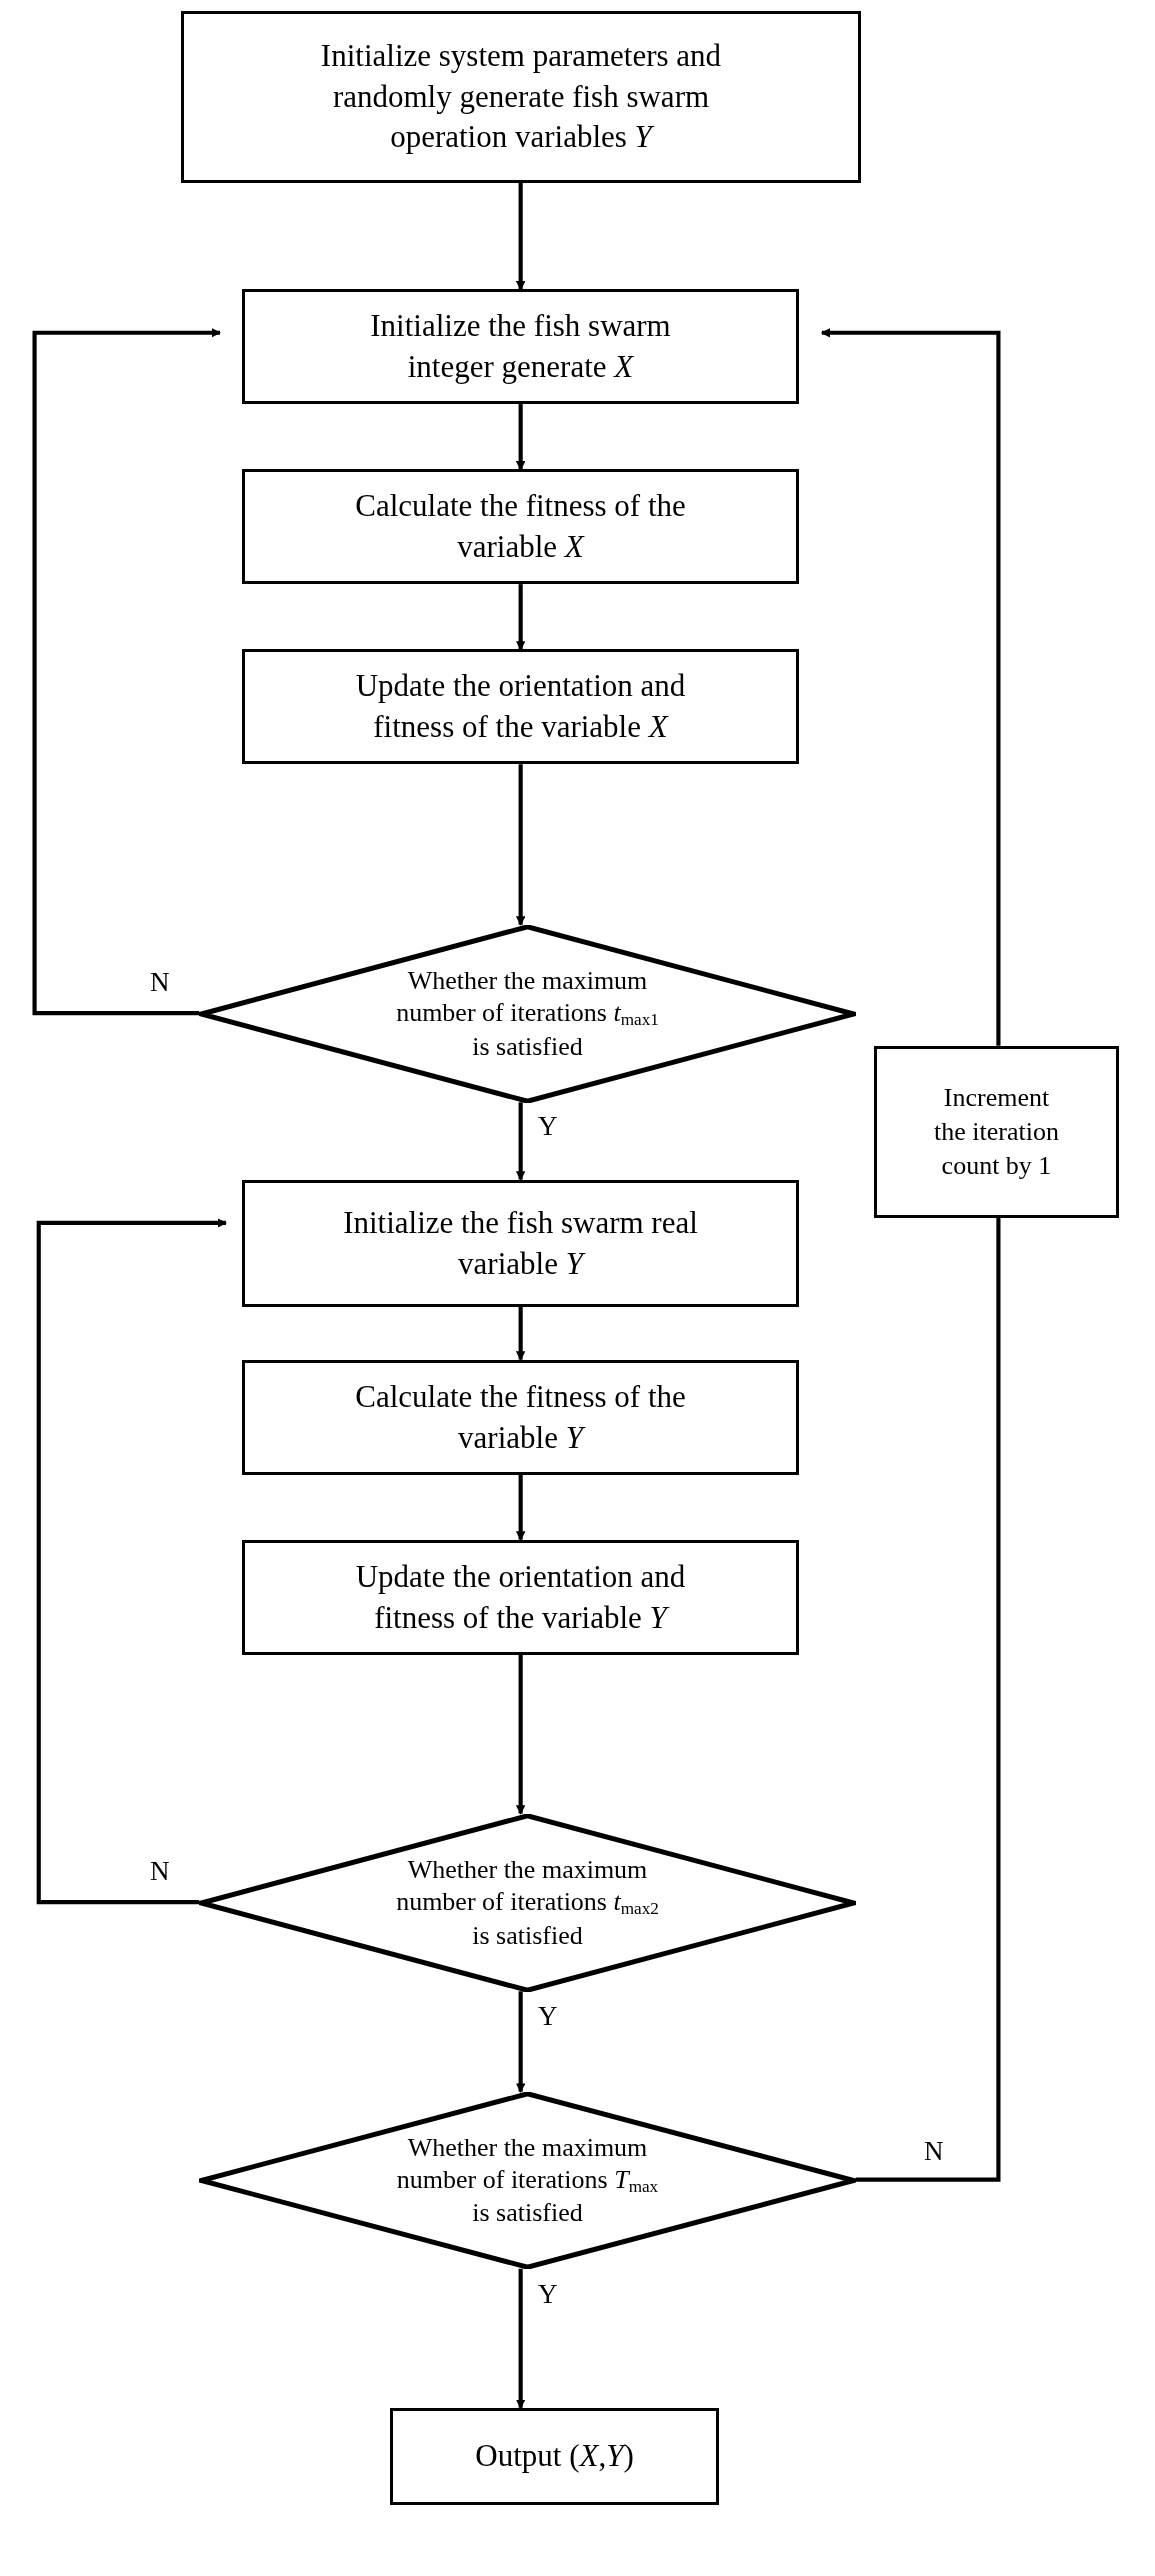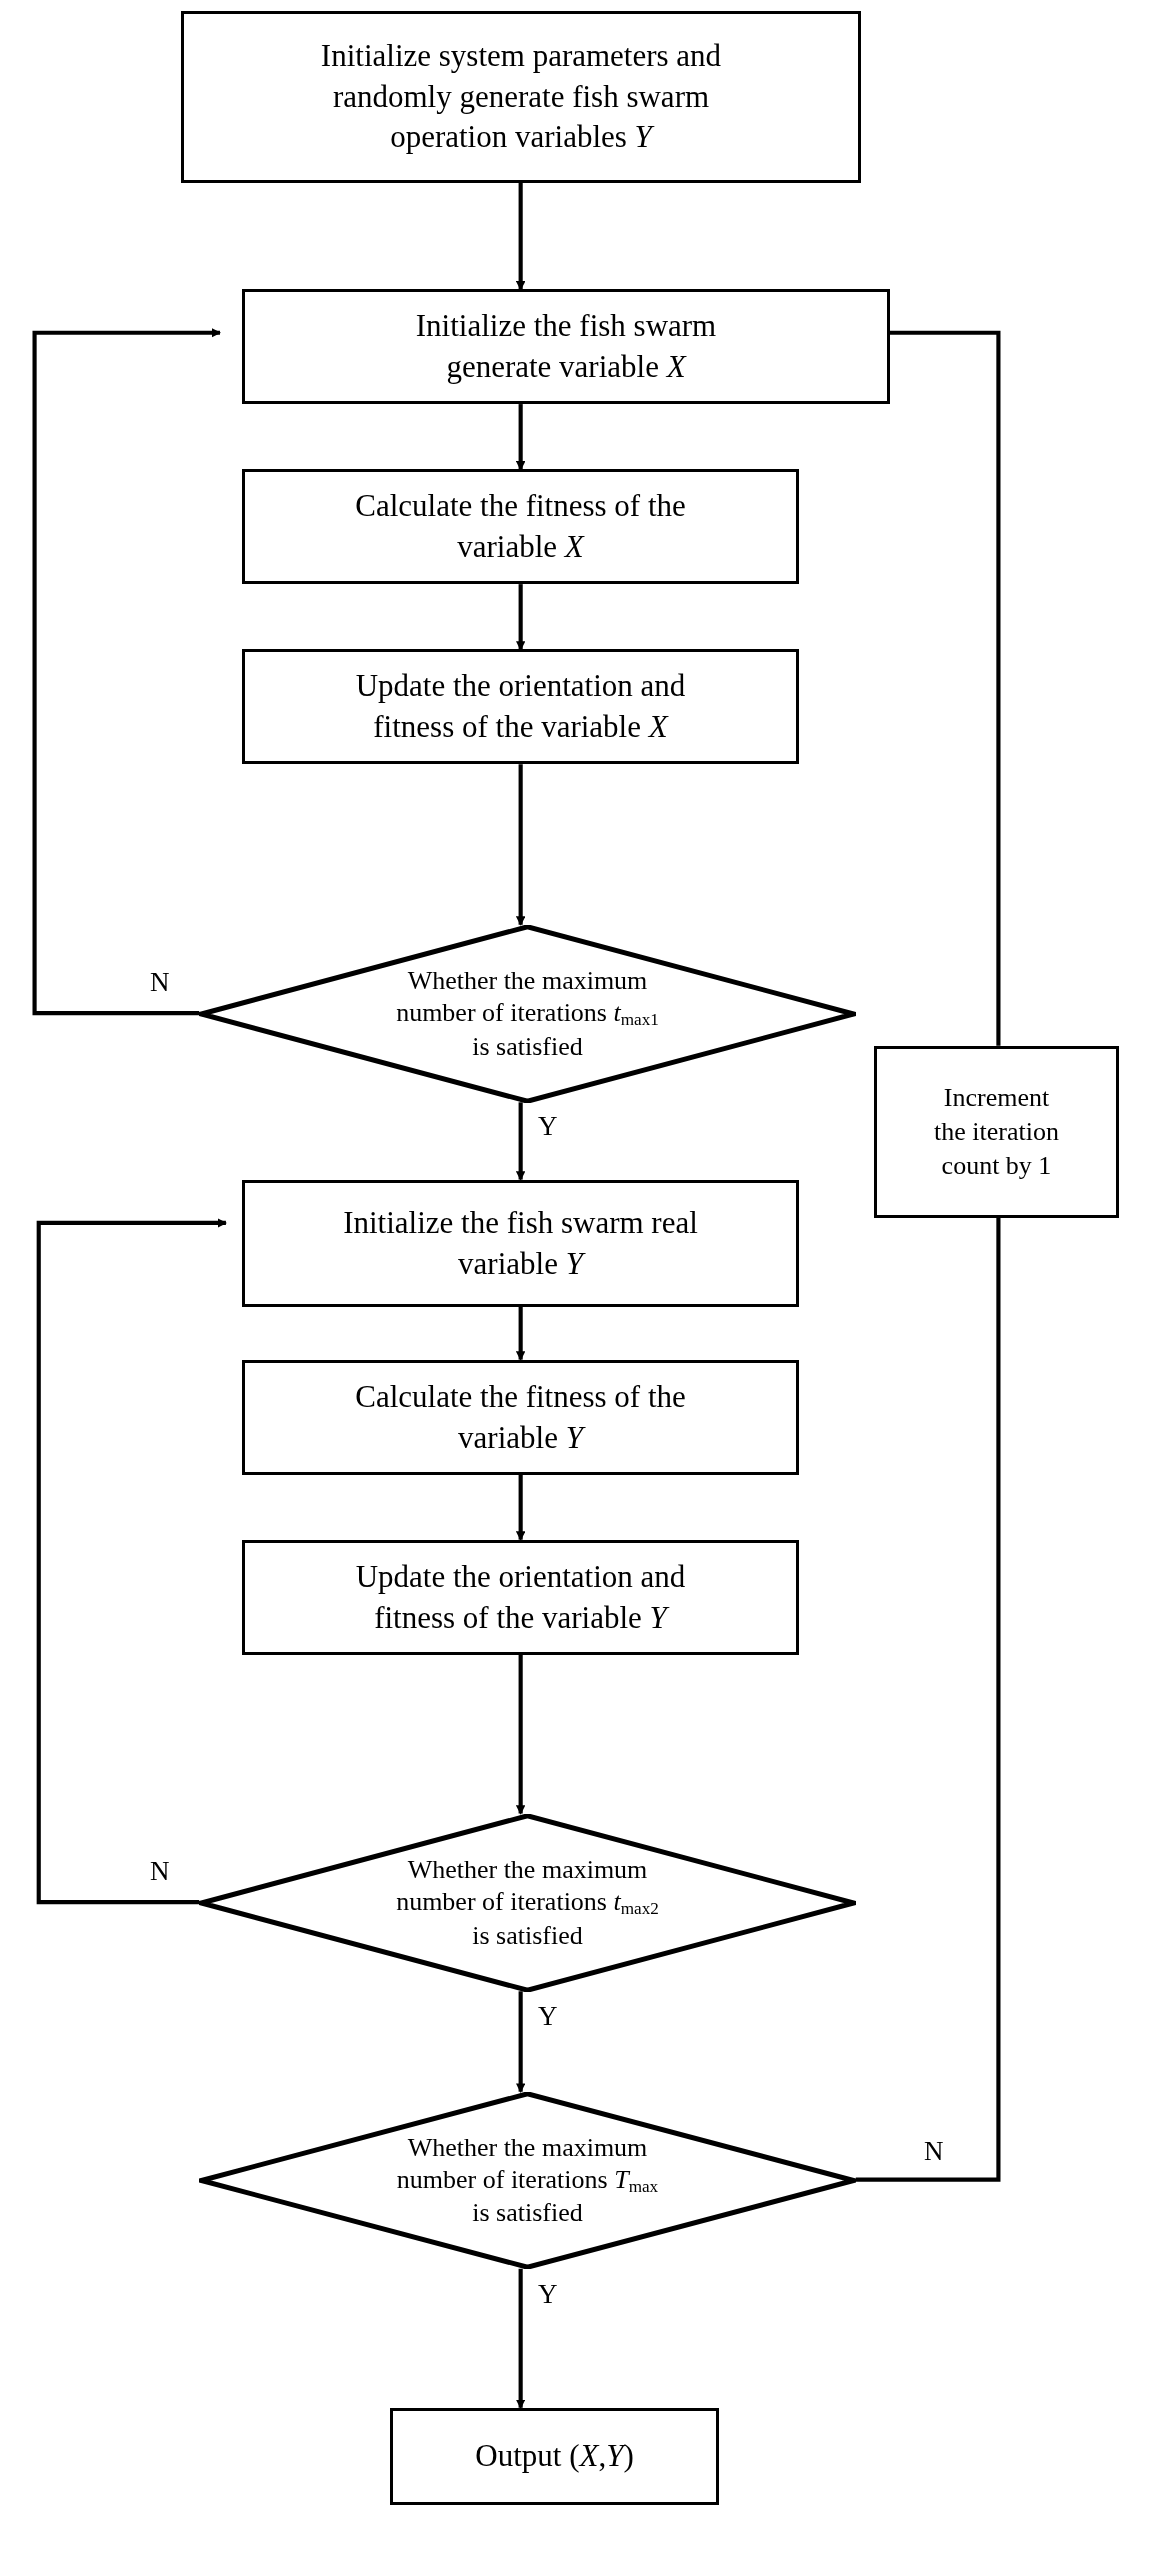--- a/index.html
+++ b/index.html
@@ -71,24 +71,24 @@
   </svg>
 
   <div class="node proc" style="left:181px;top:10.7px;width:680px;height:172px;">
     <div class="txt t52">
       <span>Initialize system parameters and</span><br>
       <span>randomly generate fish swarm</span><br>
       <span>operation variables </span><i class="v">Y</i>
     </div>
   </div>
 
-  <div class="node proc" style="left:242px;top:289px;width:648px;height:115px;">
+  <div class="node proc" style="left:242px;top:289px;width:557px;height:115px;">
     <div class="txt t52">
       <span>Initialize the fish swarm</span><br>
-      <span>generate variable </span><i class="v">X</i>
+      <span>integer generate </span><i class="v">X</i>
     </div>
   </div>
 
   <div class="node proc" style="left:242px;top:469px;width:557px;height:115px;">
     <div class="txt t52">
       <span>Calculate the fitness of the</span><br>
       <span>variable </span><i class="v">X</i>
     </div>
   </div>
 

